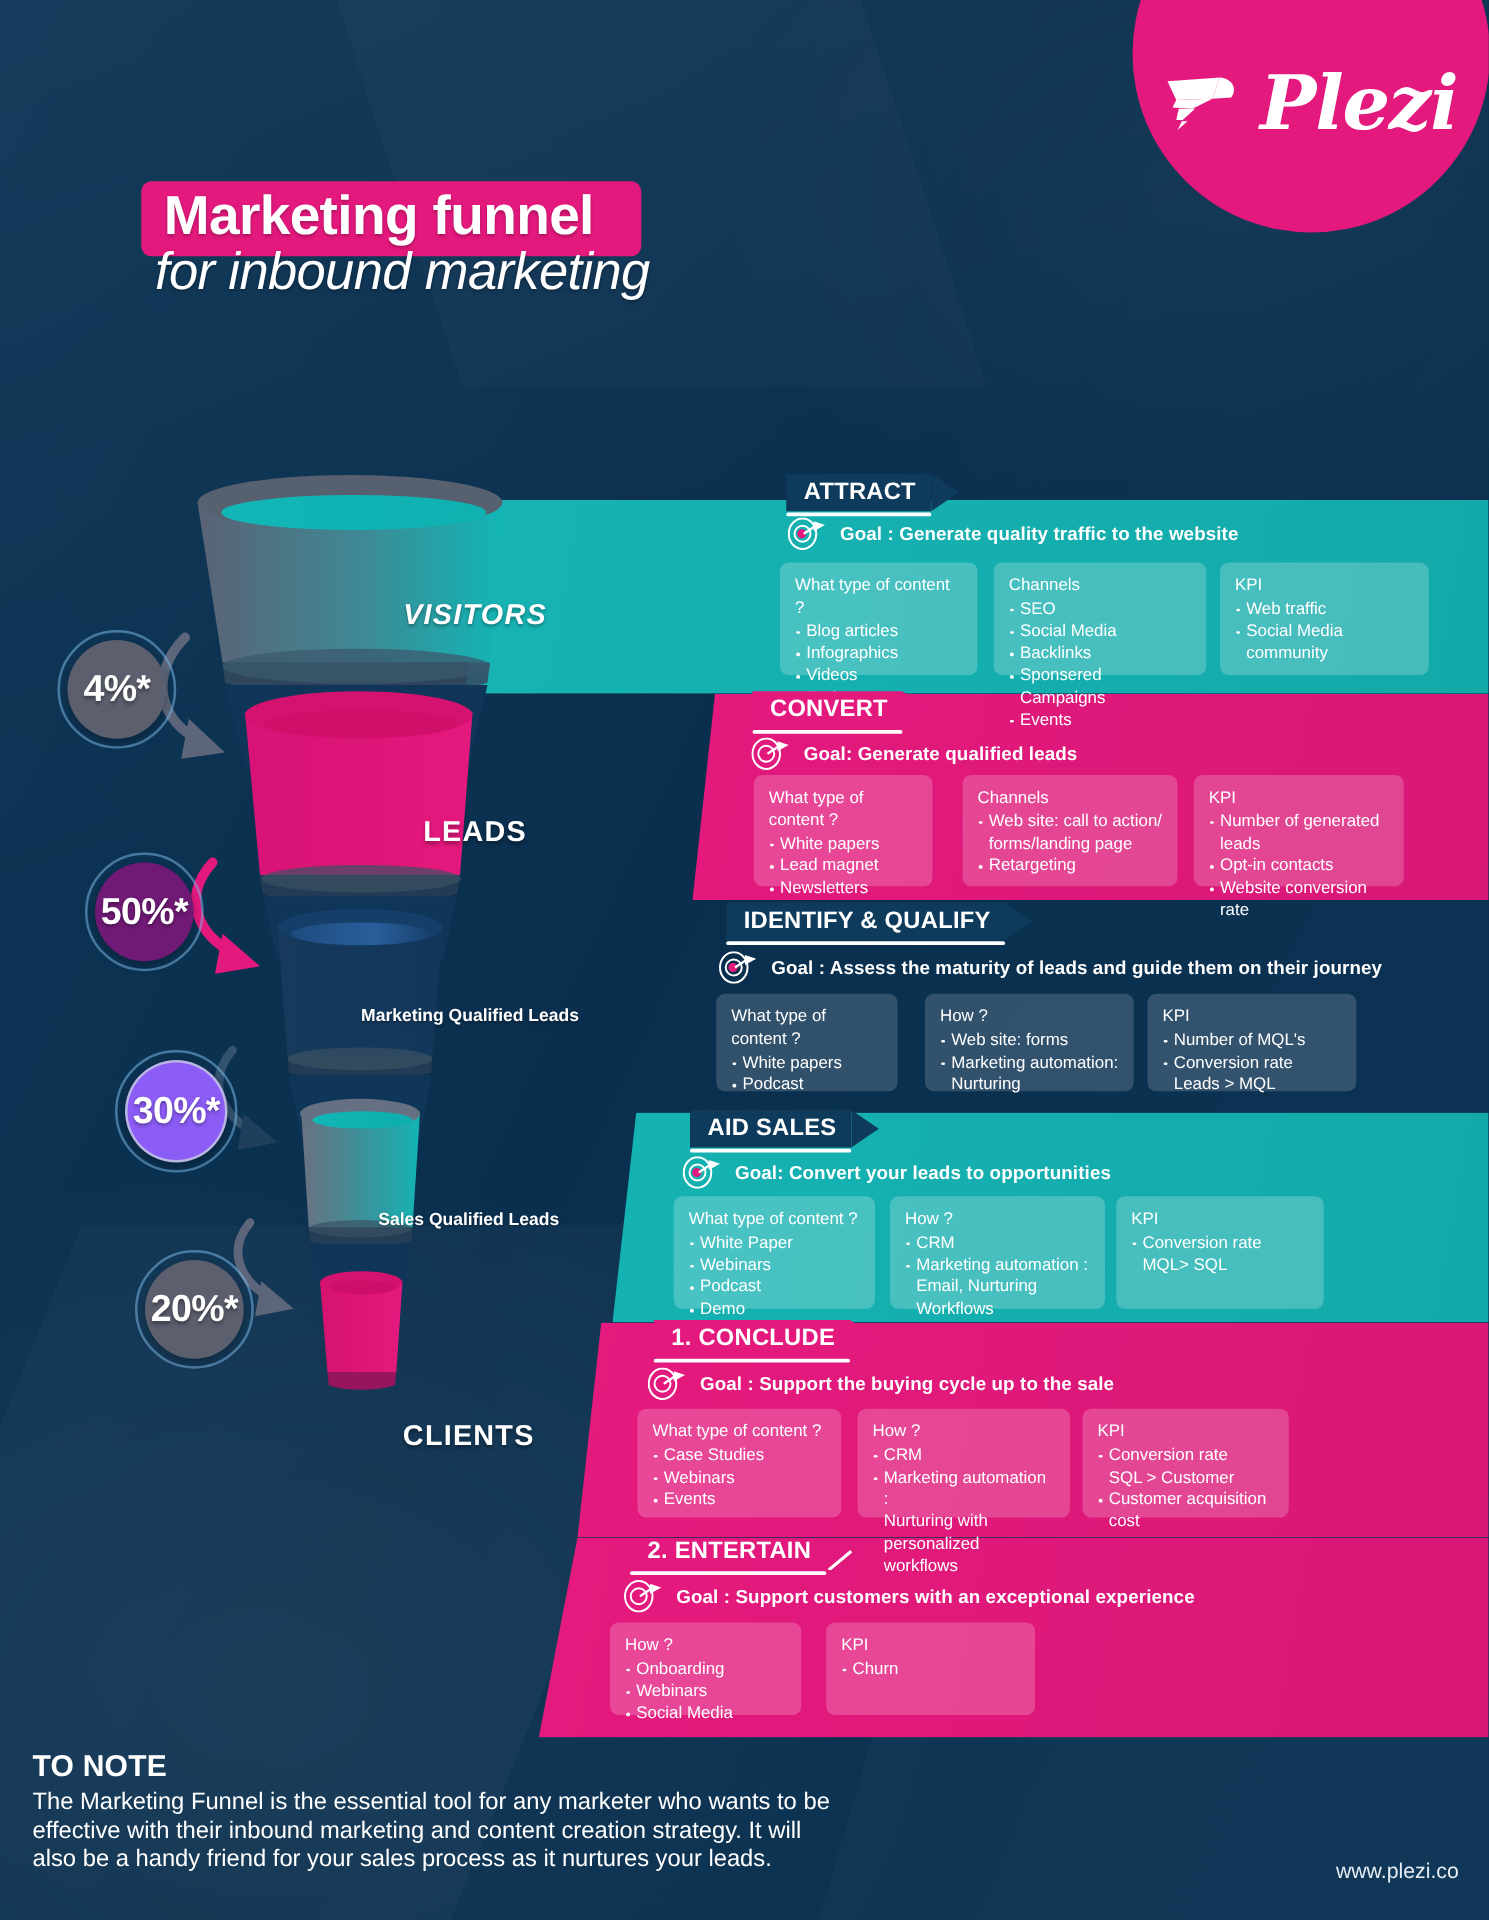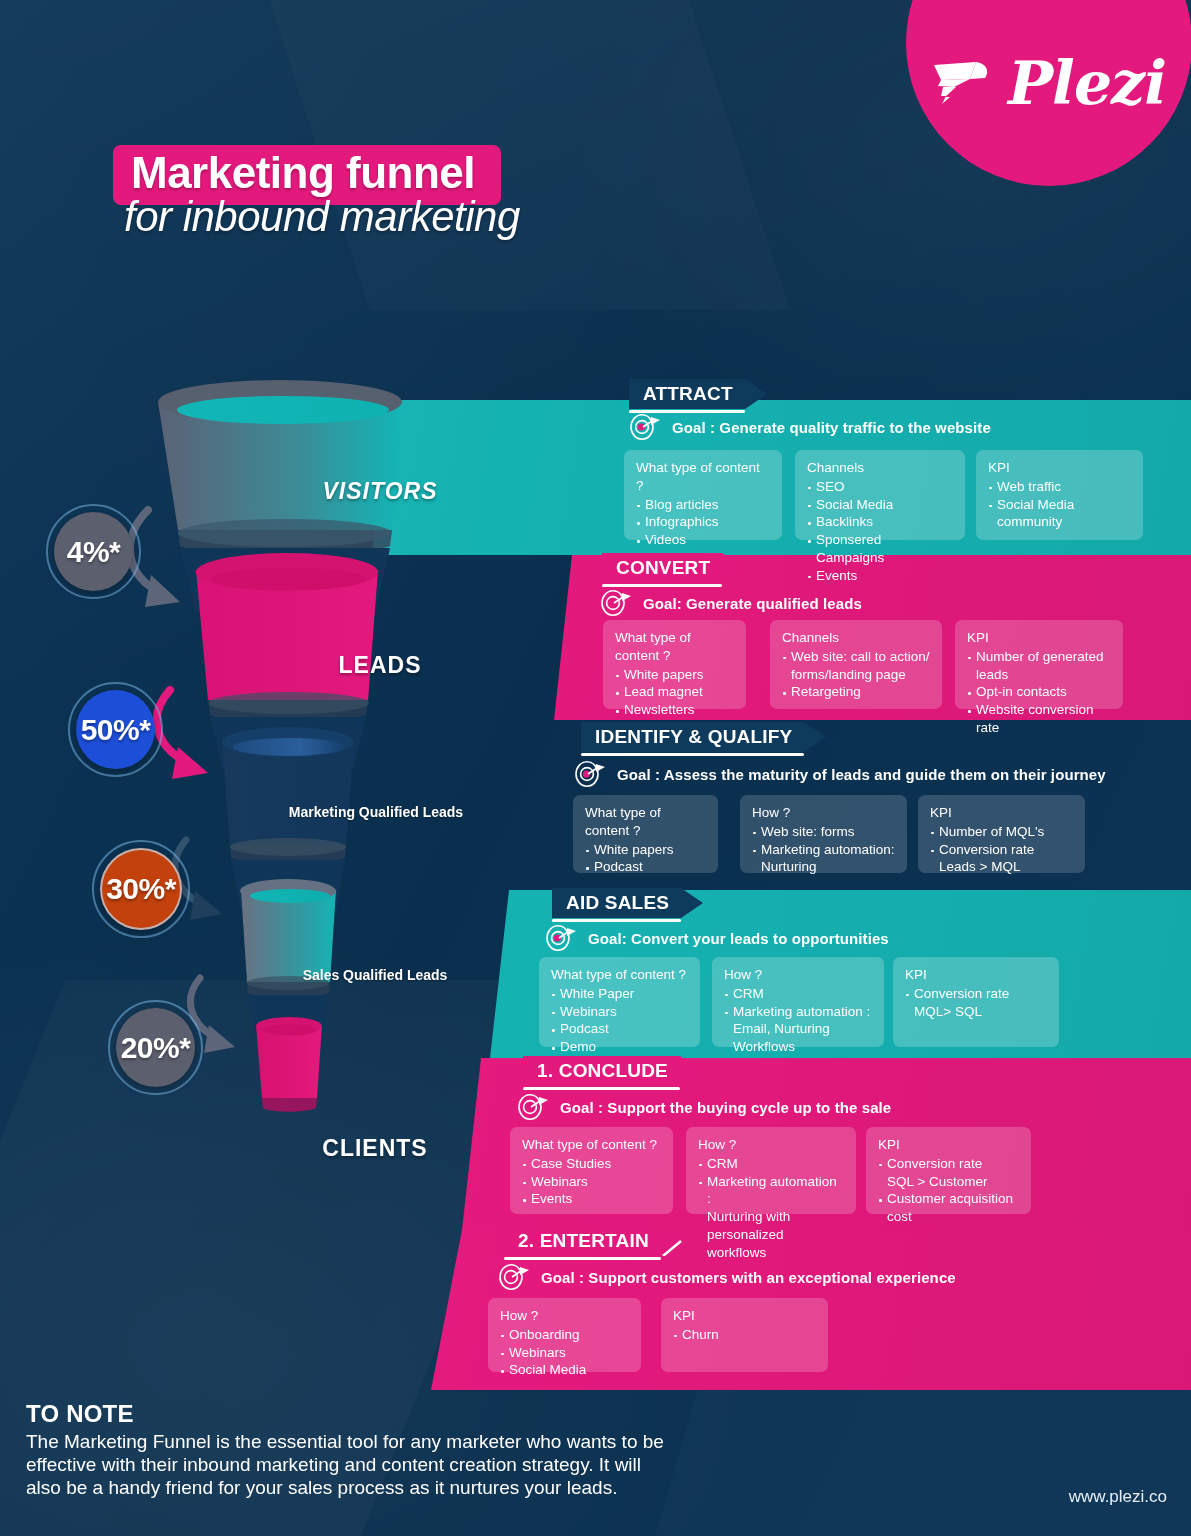--- a/index.html
+++ b/index.html
@@ -25,21 +25,21 @@
   
   .logo-badge{position:absolute;left:906px;top:-100px;width:286px;height:286px;border-radius:50%;
     background:#e4197d;}
   .logo-wrap{position:absolute;left:930px;top:38px;width:245px;height:90px;display:flex;align-items:center;gap:6px;}
   .logo-mark{width:72px;height:60px;flex:0 0 auto;}
   .logo-text{font-family:"DejaVu Serif", serif;font-style:italic;font-weight:bold;font-size:60px;
     color:#fff;letter-spacing:-1px;line-height:1;}
 
   
   .title-pill{position:absolute;left:113px;top:145px;background:#e4197d;border-radius:8px;
-    padding:5px 26px 9px 18px;}
+    padding:5px 38px 9px 18px;}
   .title-pill span{font-size:44px;font-weight:bold;letter-spacing:-.5px;line-height:1.05;
     text-shadow:0 2px 3px rgba(0,0,0,.28);}
   .subtitle{position:absolute;left:124px;top:193px;font-size:42px;font-style:italic;font-weight:400;
     letter-spacing:-.5px;text-shadow:0 2px 3px rgba(0,0,0,.3);}
 
   
   .band{position:absolute;}
   .band .band-body{position:absolute;inset:0;}
   .band-teal .band-body{background:#15b2b2;}
   .band-pink .band-body{background:#e4197d;}
@@ -493,27 +493,27 @@
 </div>
 
 <div class="pct" style="left:46px;top:504px;width:95px;height:95px;">
   <div class="ring"></div>
   <div class="disc" style="inset:8px;background:#5c5f6e;">
     <span>4%*</span>
   </div>
 </div>
 <div class="pct" style="left:68px;top:682px;width:95px;height:95px;">
   <div class="ring"></div>
-  <div class="disc" style="inset:8px;background:#1d4ed8;">
+  <div class="disc" style="inset:8px;background:#701a75;">
     <span>50%*</span>
   </div>
 </div>
 <div class="pct" style="left:92px;top:840px;width:98px;height:98px;">
   <div class="ring"></div>
-  <div class="disc" style="inset:8px;background:#c2410c;border:2px solid rgba(200,212,224,.75);">
+  <div class="disc" style="inset:8px;background:#8b5cf6;border:2px solid rgba(200,212,224,.75);">
     <span>30%*</span>
   </div>
 </div>
 <div class="pct" style="left:108px;top:1000px;width:95px;height:95px;">
   <div class="ring"></div>
   <div class="disc" style="inset:8px;background:#5c5f6e;">
     <span>20%*</span>
   </div>
 </div>
 

